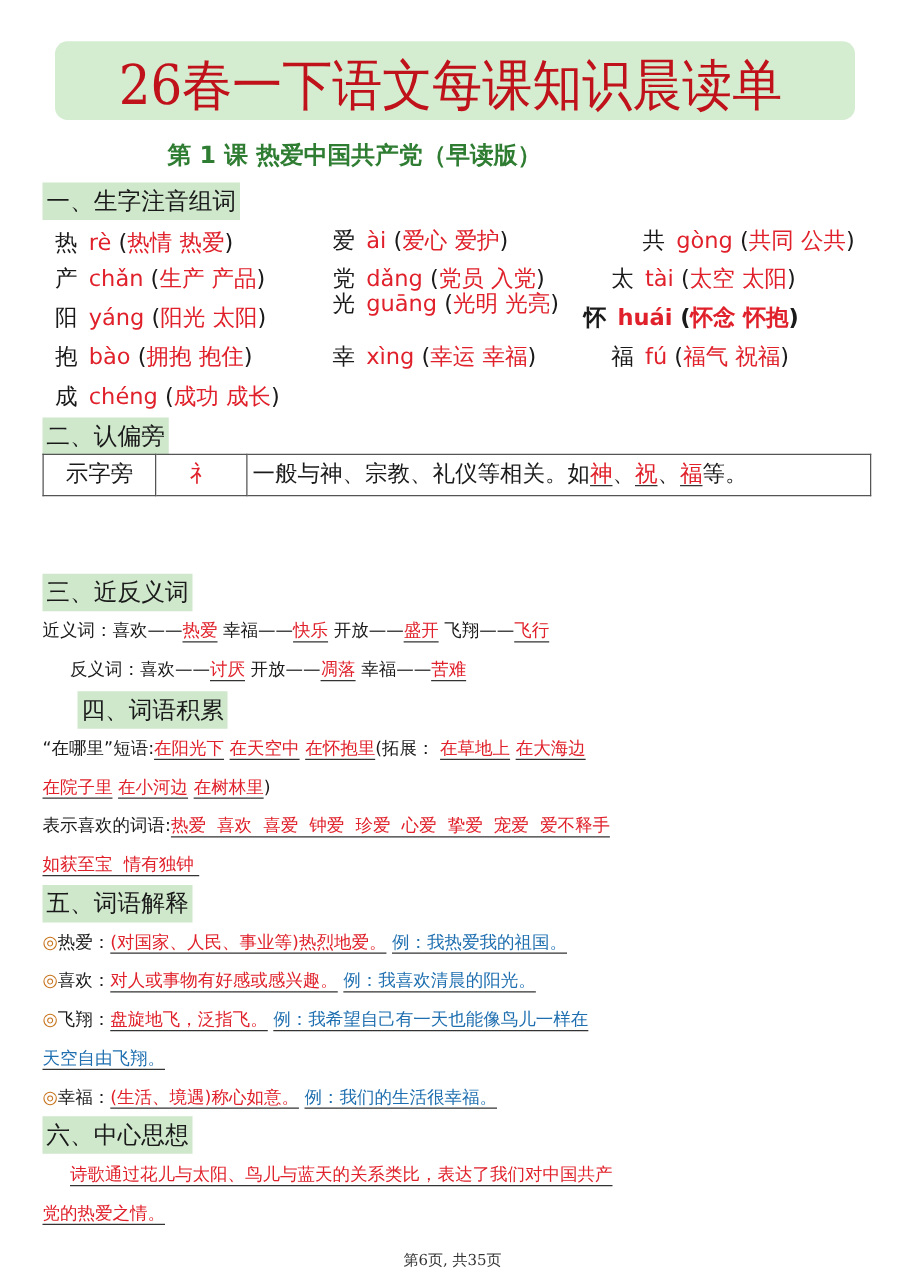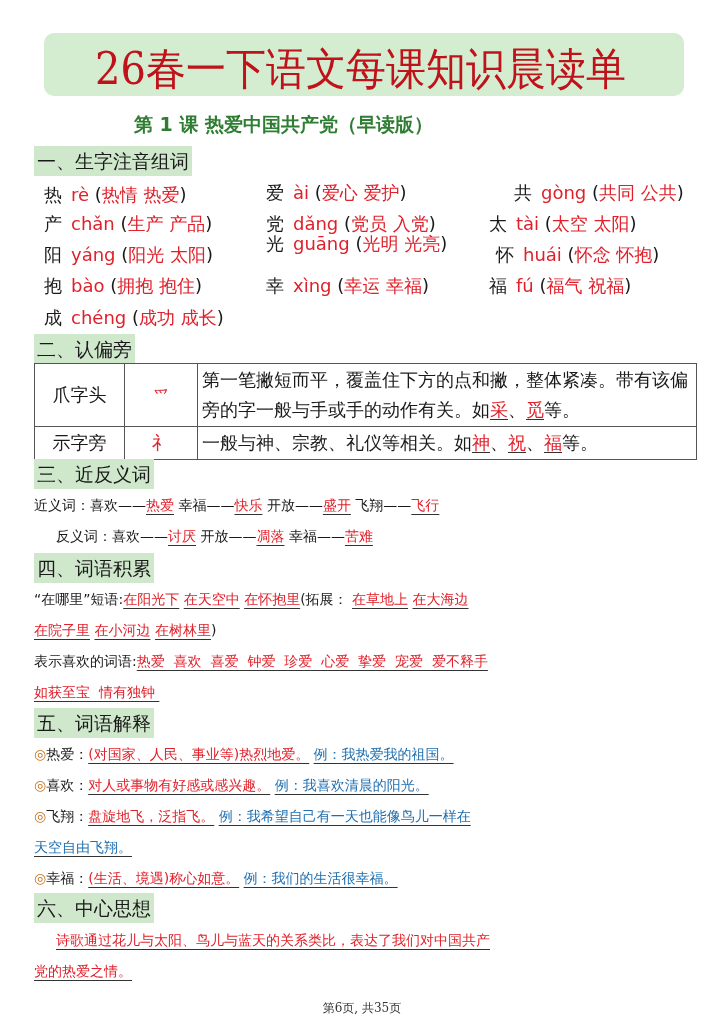--- a/index.html
+++ b/index.html
@@ -64,49 +64,44 @@
 <div class="char-row" style="left:44px; top:180px;"><span class="hz">热</span><span class="py">rè</span> <span class="paren">(</span><span class="red">热情  热爱</span><span class="paren">)</span></div>
 <div class="char-row" style="left:266px; top:178px;"><span class="hz">爱</span><span class="py">ài</span> <span class="paren">(</span><span class="red">爱心  爱护</span><span class="paren">)</span></div>
 <div class="char-row" style="left:514px; top:178px;"><span class="hz">共</span><span class="py">gòng</span> <span class="paren">(</span><span class="red">共同  公共</span><span class="paren">)</span></div>
 
 <div class="char-row" style="left:44px; top:209px;"><span class="hz">产</span><span class="py">chǎn</span> <span class="paren">(</span><span class="red">生产  产品</span><span class="paren">)</span></div>
 <div class="char-row" style="left:266px; top:209px;"><span class="hz">党</span><span class="py">dǎng</span> <span class="paren">(</span><span class="red">党员  入党</span><span class="paren">)</span></div>
 <div class="char-row" style="left:489px; top:209px;"><span class="hz">太</span><span class="py">tài</span> <span class="paren">(</span><span class="red">太空  太阳</span><span class="paren">)</span></div>
 
 <div class="char-row" style="left:44px; top:240px;"><span class="hz">阳</span><span class="py">yáng</span> <span class="paren">(</span><span class="red">阳光  太阳</span><span class="paren">)</span></div>
 <div class="char-row" style="left:266px; top:229px;text-align:center;"><span class="hz">光</span><span class="py">guāng</span> <span class="paren">(</span><span class="red">光明  光亮</span><span class="paren">)</span></div>
-<div class="char-row" style="left:496px; top:240px;"><span class="hz">怀</span><span class="py">huái</span> <span class="paren">(</span><span class="red">怀念  怀抱</span><span class="paren">)</span></div>
+<div class="char-row" style="left:467px; top:240px;font-weight:bold;"><span class="hz">怀</span><span class="py">huái</span> <span class="paren">(</span><span class="red">怀念  怀抱</span><span class="paren">)</span></div>
 
 <div class="char-row" style="left:44px; top:271px;"><span class="hz">抱</span><span class="py">bào</span> <span class="paren">(</span><span class="red">拥抱  抱住</span><span class="paren">)</span></div>
 <div class="char-row" style="left:266px; top:271px;"><span class="hz">幸</span><span class="py">xìng</span> <span class="paren">(</span><span class="red">幸运  幸福</span><span class="paren">)</span></div>
 <div class="char-row" style="left:489px; top:271px;"><span class="hz">福</span><span class="py">fú</span> <span class="paren">(</span><span class="red">福气  祝福</span><span class="paren">)</span></div>
 
 <div class="char-row" style="left:44px; top:303px;"><span class="hz">成</span><span class="py">chéng</span> <span class="paren">(</span><span class="red">成功  成长</span><span class="paren">)</span></div>
 
 <div class="sec-head" style="top:334px;">二、认偏旁</div>
 <table class="radical">
   <tbody>
-      <tr>
-    <td class="r-name">爪字头</td>
-    <td class="r-glyph" style="font-size:14px;">爫</td>
-    <td class="r-desc"><span>第一笔撇短而平，覆盖住下方的点和撇，整体紧凑。带有该偏旁的字一般与手或手的动作有关。如</span><span class="ul-red">采</span><span>、</span><span class="ul-red">觅</span><span>等。</span></td>
-  </tr>
   <tr>
     <td class="r-name">示字旁</td>
     <td class="r-glyph">礻</td>
     <td class="r-desc"><span>一般与神、宗教、礼仪等相关。如</span><span class="ul-red">神</span><span>、</span><span class="ul-red">祝</span><span>、</span><span class="ul-red">福</span><span>等。</span></td>
   </tr>
 </tbody>
   </table>
 
 <div class="sec-head" style="top:459px;">三、近反义词</div>
 <div class="line" style="top:490px;"><span>近义词：</span><span>喜欢</span><span>——</span><span class="red u">热爱</span> <span>幸福</span><span>——</span><span class="red u">快乐</span> <span>开放</span><span>——</span><span class="red u">盛开</span> <span>飞翔</span><span>——</span><span class="red u">飞行</span></div>
 <div class="line" style="top:521px;margin-left:22px;"><span>反义词：</span><span>喜欢</span><span>——</span><span class="red u">讨厌</span> <span>开放</span><span>——</span><span class="red u">凋落</span> <span>幸福</span><span>——</span><span class="red u">苦难</span></div>
 
-<div class="sec-head" style="top:553px;">四、词语积累</div>
+<div class="sec-head" style="top:553px;margin-left:28px;">四、词语积累</div>
 <div class="line" style="top:584px;"><span>“在哪里”短语:</span><span class="red u">在阳光下</span>  <span class="red u">在天空中</span>  <span class="red u">在怀抱里</span><span>(拓展：</span> <span class="red u">在草地上</span>  <span class="red u">在大海边</span></div>
 <div class="line" style="top:615px;"><span class="red u">在院子里</span>  <span class="red u">在小河边</span>  <span class="red u">在树林里</span><span>)</span></div>
 <div class="line" style="top:646px;"><span>表示喜欢的词语:</span><span class="red u" style="white-space:pre;">热爱  喜欢  喜爱  钟爱  珍爱  心爱  挚爱  宠爱  爱不释手</span></div>
 <div class="line" style="top:677px;"><span class="red u" style="white-space:pre;">如获至宝  情有独钟 </span></div>
 
 <div class="sec-head" style="top:708px;">五、词语解释</div>
 <div class="line" style="top:739px;"><span class="bullet">◎</span><span>热爱：</span><span class="red u">(对国家、人民、事业等)热烈地爱。</span>    <span class="blue u">例：我热爱我的祖国。</span></div>
 <div class="line" style="top:770px;"><span class="bullet">◎</span><span>喜欢：</span><span class="red u">对人或事物有好感或感兴趣。</span>    <span class="blue u">例：我喜欢清晨的阳光。</span></div>
 <div class="line" style="top:801px;"><span class="bullet">◎</span><span>飞翔：</span><span class="red u">盘旋地飞，泛指飞。</span>    <span class="blue u">例：我希望自己有一天也能像鸟儿一样在</span></div>
 <div class="line" style="top:832px;"><span class="blue u">天空自由飞翔。</span></div>

